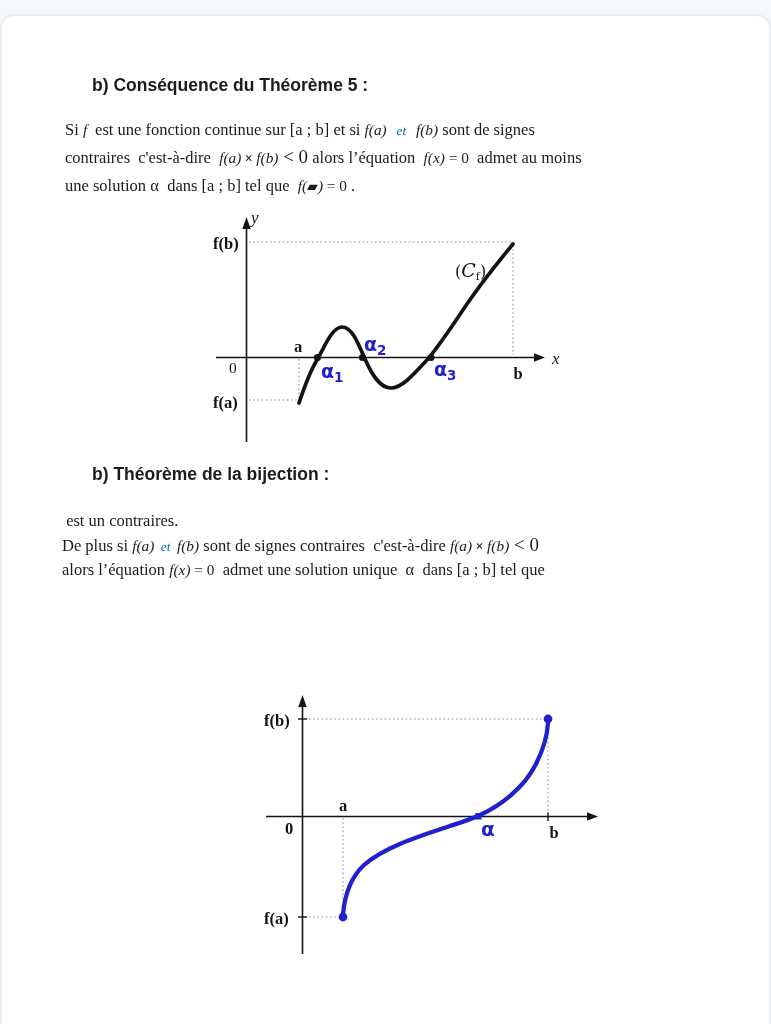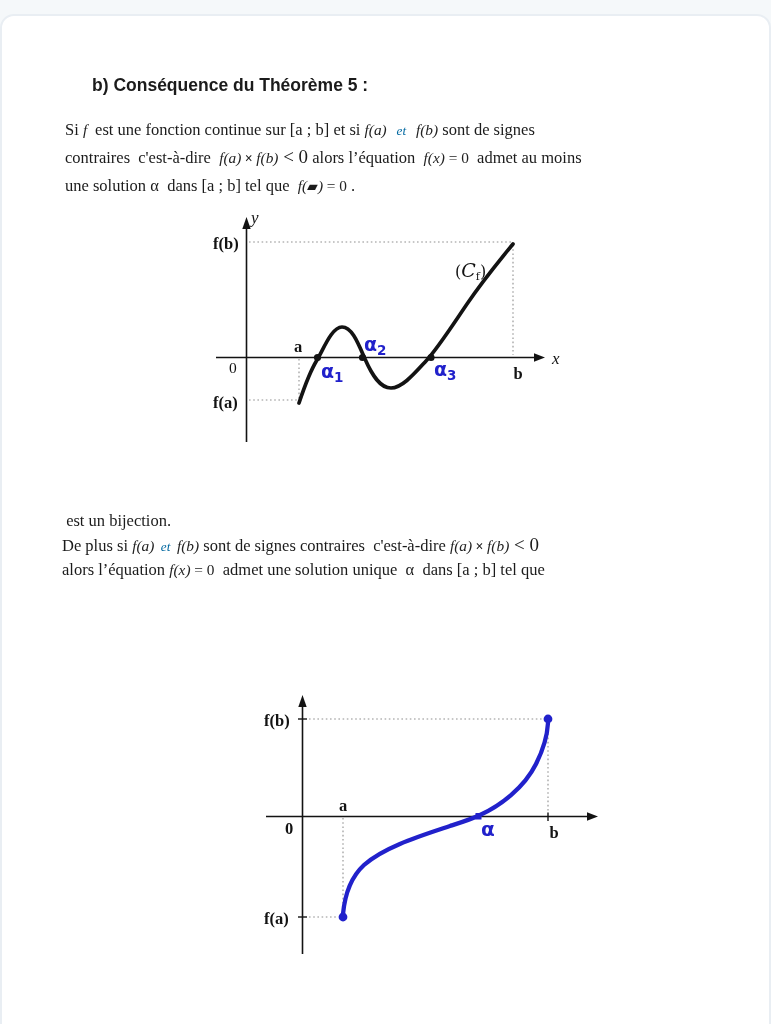--- a/index.html
+++ b/index.html
@@ -96,23 +96,24 @@
     <text class="lbl-serif-b" x="211" y="233">f(b)</text>
     <text class="lbl-serif-b" x="211" y="392">f(a)</text>
     <text class="lbl-serif-b" x="296" y="336" text-anchor="middle">a</text>
     <text class="lbl-serif-b" x="516" y="363" text-anchor="middle">b</text>
     <text class="lbl-curve" x="453" y="261"><tspan>(</tspan><tspan class="scriptC">C</tspan><tspan dy="3" font-size="11">f</tspan><tspan dy="-3">)</tspan></text>
     <text class="lbl-alpha" x="319" y="362"><tspan>α</tspan><tspan class="sub" dy="4">1</tspan></text>
     <text class="lbl-alpha" x="362" y="335"><tspan>α</tspan><tspan class="sub" dy="4">2</tspan></text>
     <text class="lbl-alpha" x="432" y="360"><tspan>α</tspan><tspan class="sub" dy="4">3</tspan></text>
   </svg>
 
+  <div class="heading h2pos">b) Théorème de la bijection :</div>
 
   <div class="para p2">
-    <div class="line"><span class="seg p"> est un bijection.</span></div>
+    <div class="line"><span class="seg p"> est un contraires.</span></div>
     <div class="line"><span class="seg p">De plus si </span><span class="seg m">f(a)</span><span class="seg met">  et  </span><span class="seg m">f(b)</span><span class="seg p"> sont de signes contraires  c'est-à-dire </span><span class="seg m">f(a)</span><span class="seg mb"> × </span><span class="seg m">f(b)</span><span class="seg big"> &lt; 0</span></div>
     <div class="line"><span class="seg p">alors l’équation </span><span class="seg m">f(x)</span><span class="seg mu"> = 0</span><span class="seg p">  admet une solution unique  α  dans [a ; b] tel que</span></div>
   </div>
 
   <svg class="fig2" width="355" height="277" viewBox="255 668 355 277" xmlns="http://www.w3.org/2000/svg">
 
     <path class="dotted" d="M307,703 H542"></path>
     <path class="dotted" d="M546,709 V796"></path>
     <path class="dotted" d="M341,802 V896"></path>
     <path class="dotted" d="M307,901 H335"></path>

